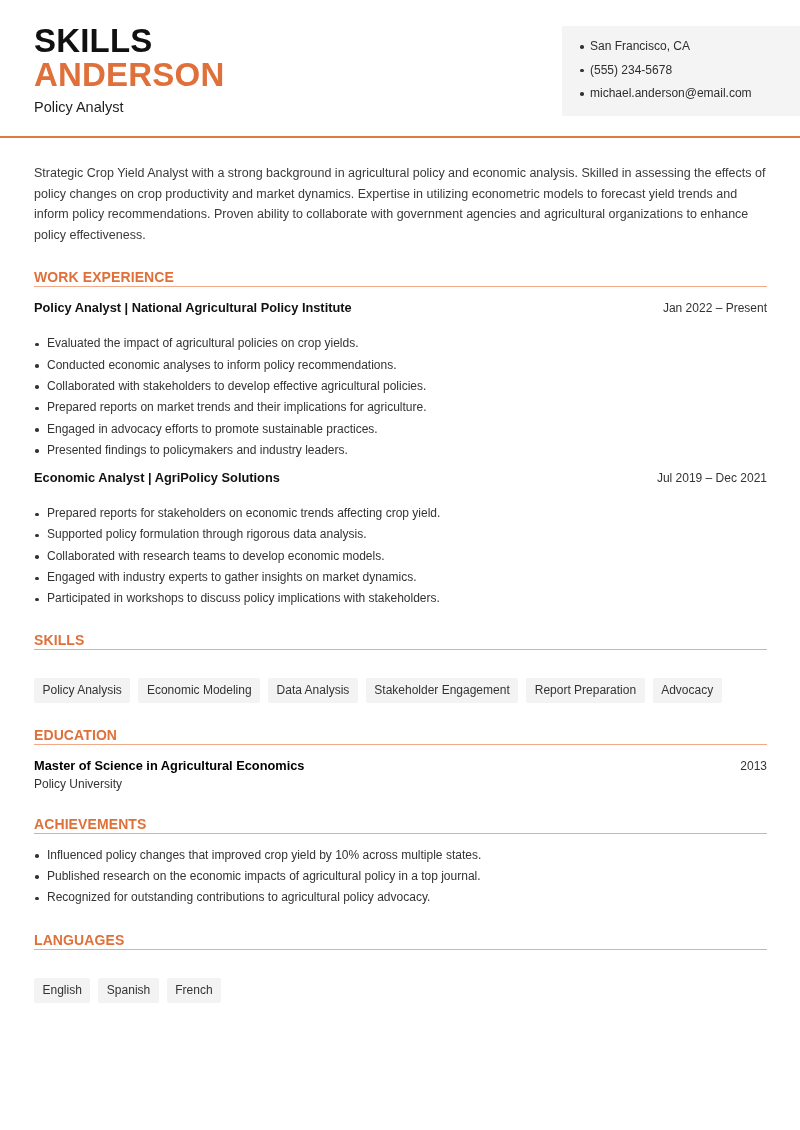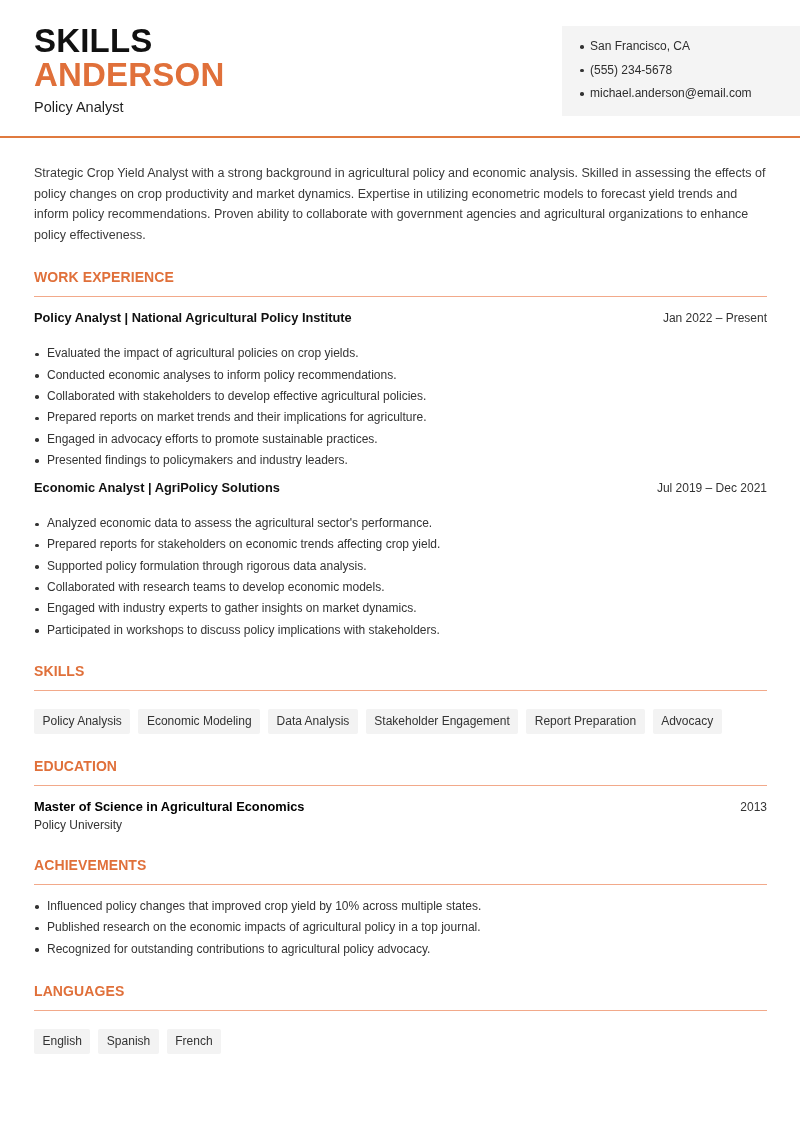--- a/index.html
+++ b/index.html
@@ -43,39 +43,38 @@
     width: 3.5px; height: 3.5px; border-radius: 50%; background: #333;
   }
   .content { position: absolute; left: 34px; top: 163px; width: 733px; }
   .summary {
     font-size: 12.5px; line-height: 20.6px; color: #3a3a3a;
   }
   .section { margin-top: 0; }
   .section-title {
     font-size: 14px; font-weight: 700; color: #E0703A;
     letter-spacing: 0.1px; line-height: 18px;
-    padding-bottom: 10px;
     border-bottom: 1.5px solid #F2A98A;
   }
   .job-head {
     display: flex; justify-content: space-between; align-items: baseline;
     margin-top: 13px;
   }
   .job-role { font-size: 12.8px; font-weight: 700; color: #111; }
   .job-date { font-size: 12px; color: #333; }
   ul.bullets { list-style: none; margin-top: 18px; }
   ul.bullets li {
     font-size: 12px; color: #333; line-height: 21.3px;
     position: relative; padding-left: 13px;
   }
   ul.bullets li::before {
     content: ""; position: absolute; left: 1px; top: 9.5px;
     width: 3.5px; height: 3.5px; border-radius: 50%; background: #333;
   }
-  .tags { display: flex; flex-wrap: wrap; gap: 0 8px; margin-top: 18px; }
+  .tags { display: flex; flex-wrap: wrap; gap: 0 8px; margin-top: 28px; }
   .tag {
     background: #F3F3F3; border-radius: 2px;
     font-size: 12px; color: #333; padding: 0 8.5px;
     height: 25px; line-height: 25px;
   }
   .edu-head {
     display: flex; justify-content: space-between; align-items: baseline;
     margin-top: 13px;
   }
   .edu-degree { font-size: 12.8px; font-weight: 700; color: #000000; }
@@ -118,21 +117,20 @@
         <li>Presented findings to policymakers and industry leaders.</li>
       </ul>
     </div>
 
     <div>
       <div class="job-head" style="margin-top:9px;">
         <span class="job-role">Economic Analyst | AgriPolicy Solutions</span>
         <span class="job-date">Jul 2019 – Dec 2021</span>
       </div>
       <ul class="bullets">
-        <li>Analyzed economic data to assess the agricultural sector's performance.</li>
         <li>Prepared reports for stakeholders on economic trends affecting crop yield.</li>
         <li>Supported policy formulation through rigorous data analysis.</li>
         <li>Collaborated with research teams to develop economic models.</li>
         <li>Engaged with industry experts to gather insights on market dynamics.</li>
         <li>Participated in workshops to discuss policy implications with stakeholders.</li>
       </ul>
     </div>
   </div>
 
   <div class="section" style="margin-top:21px;">

